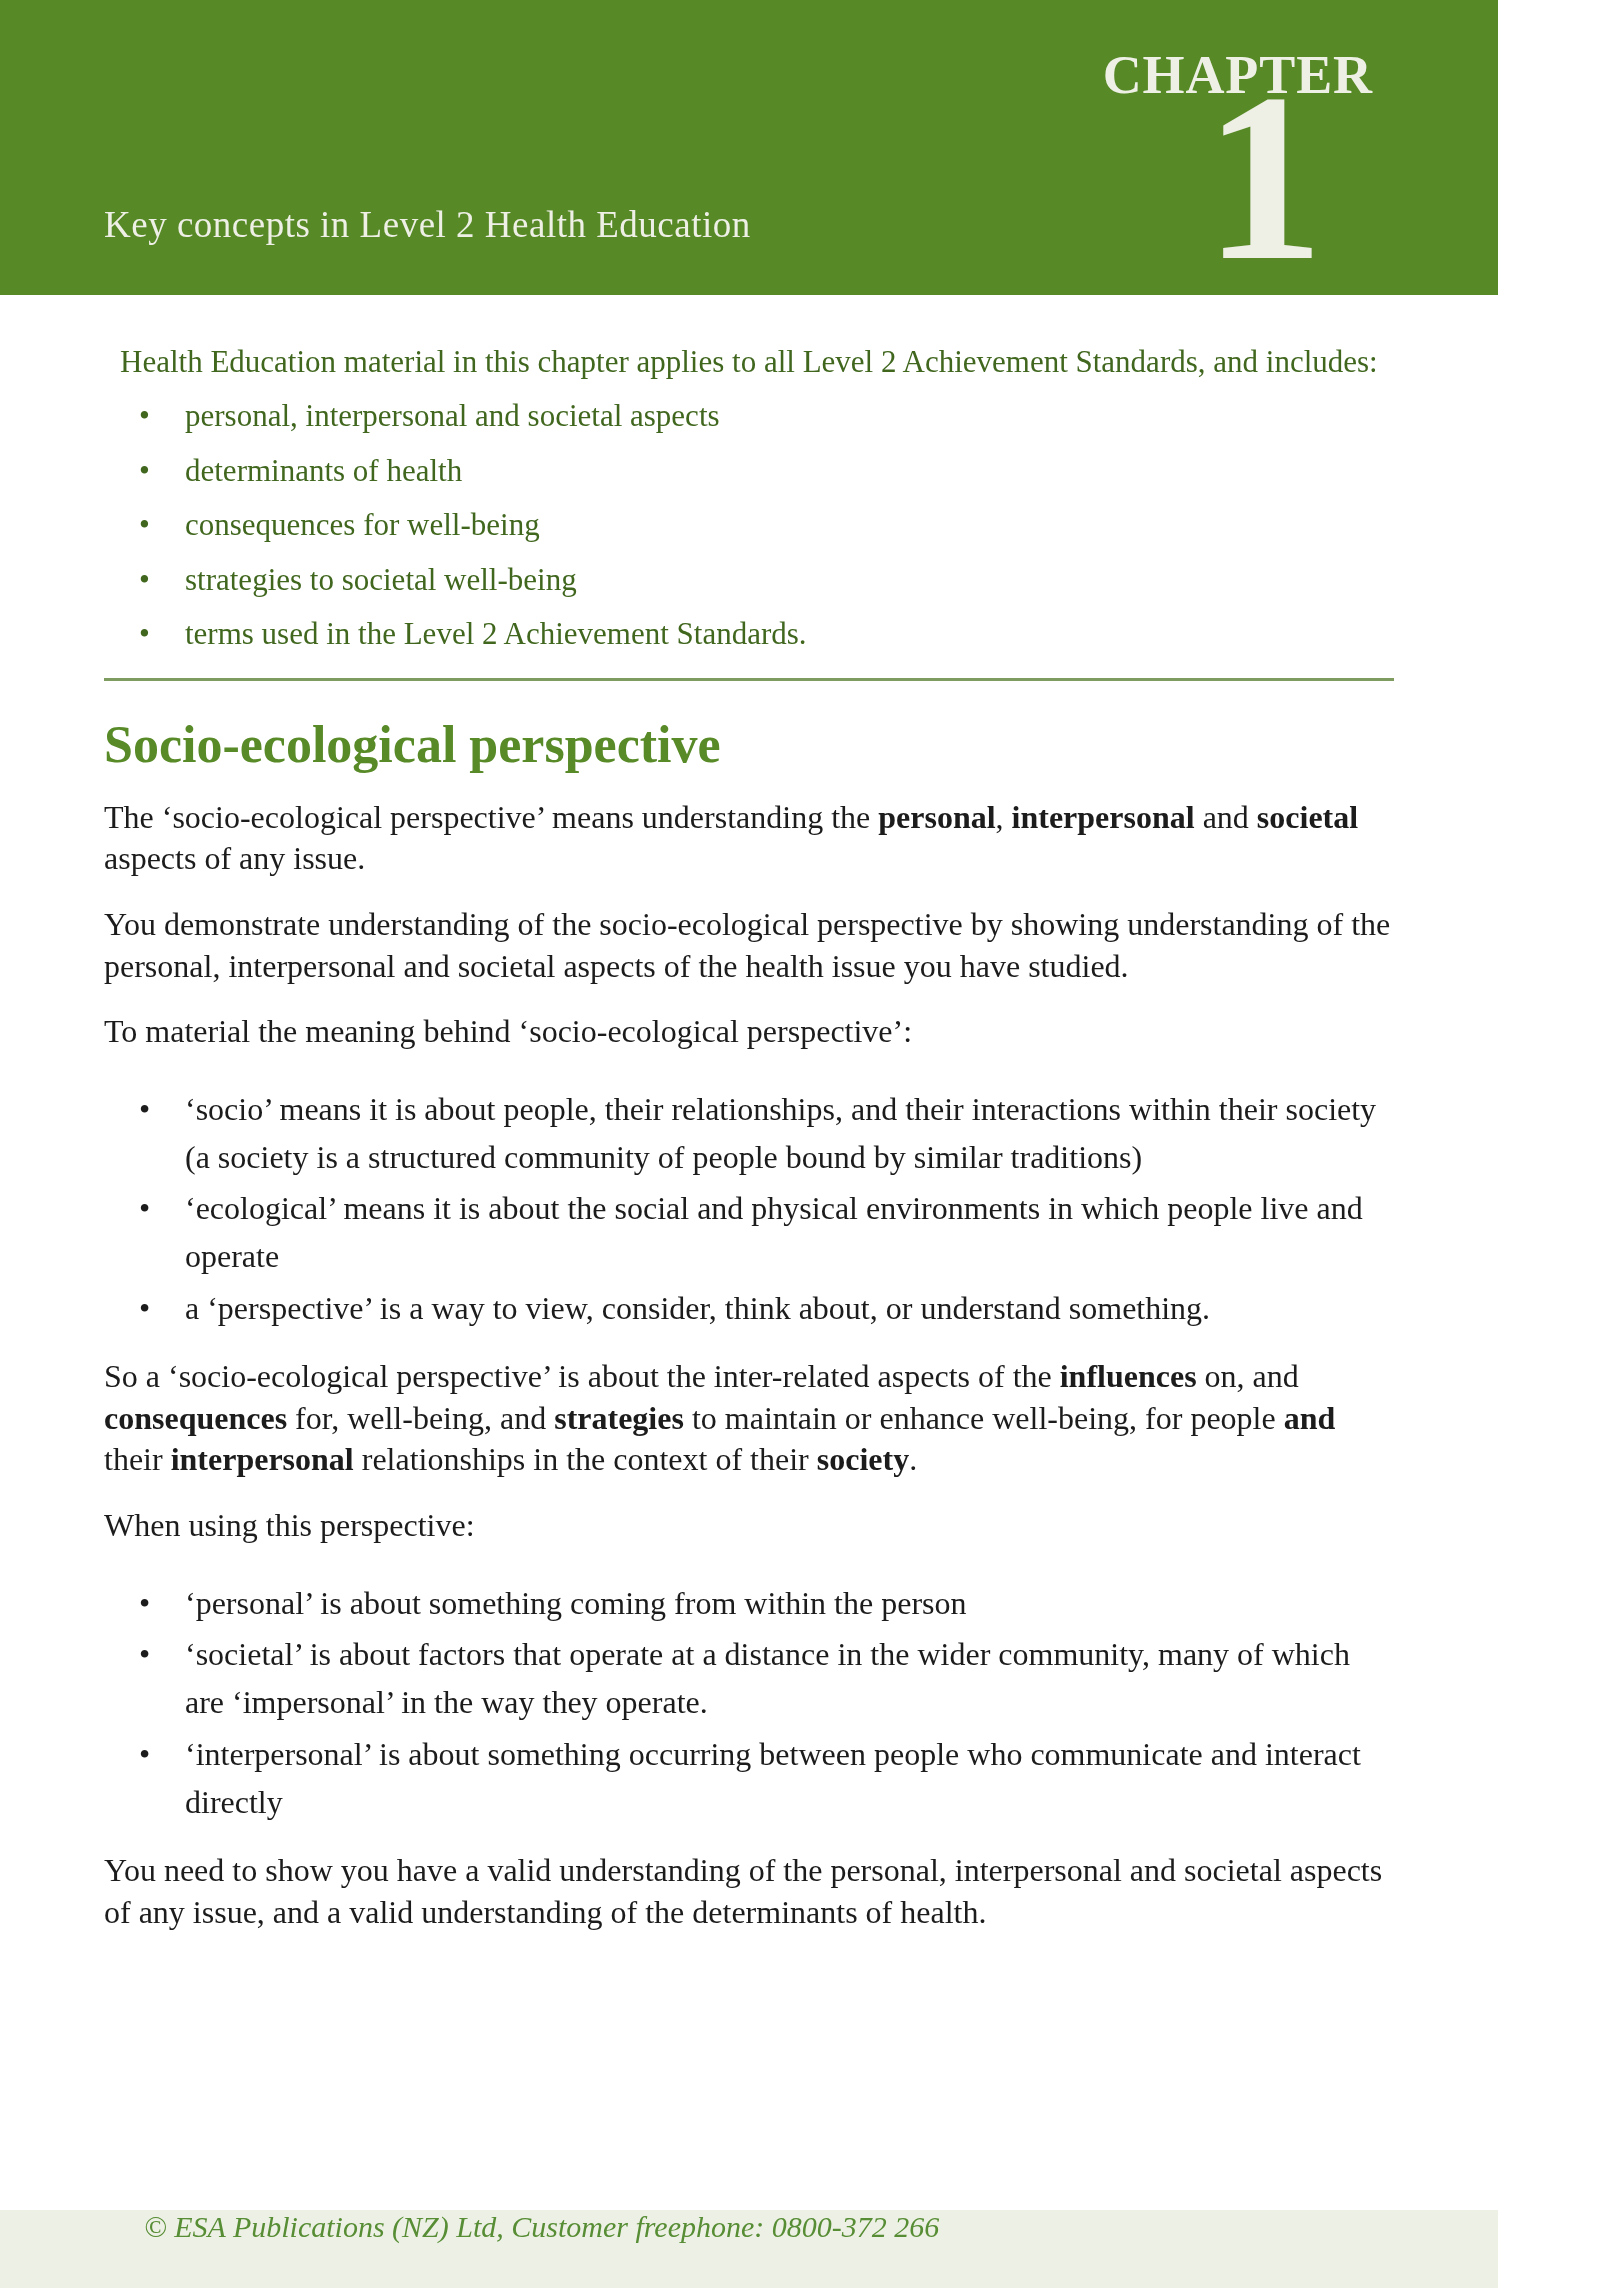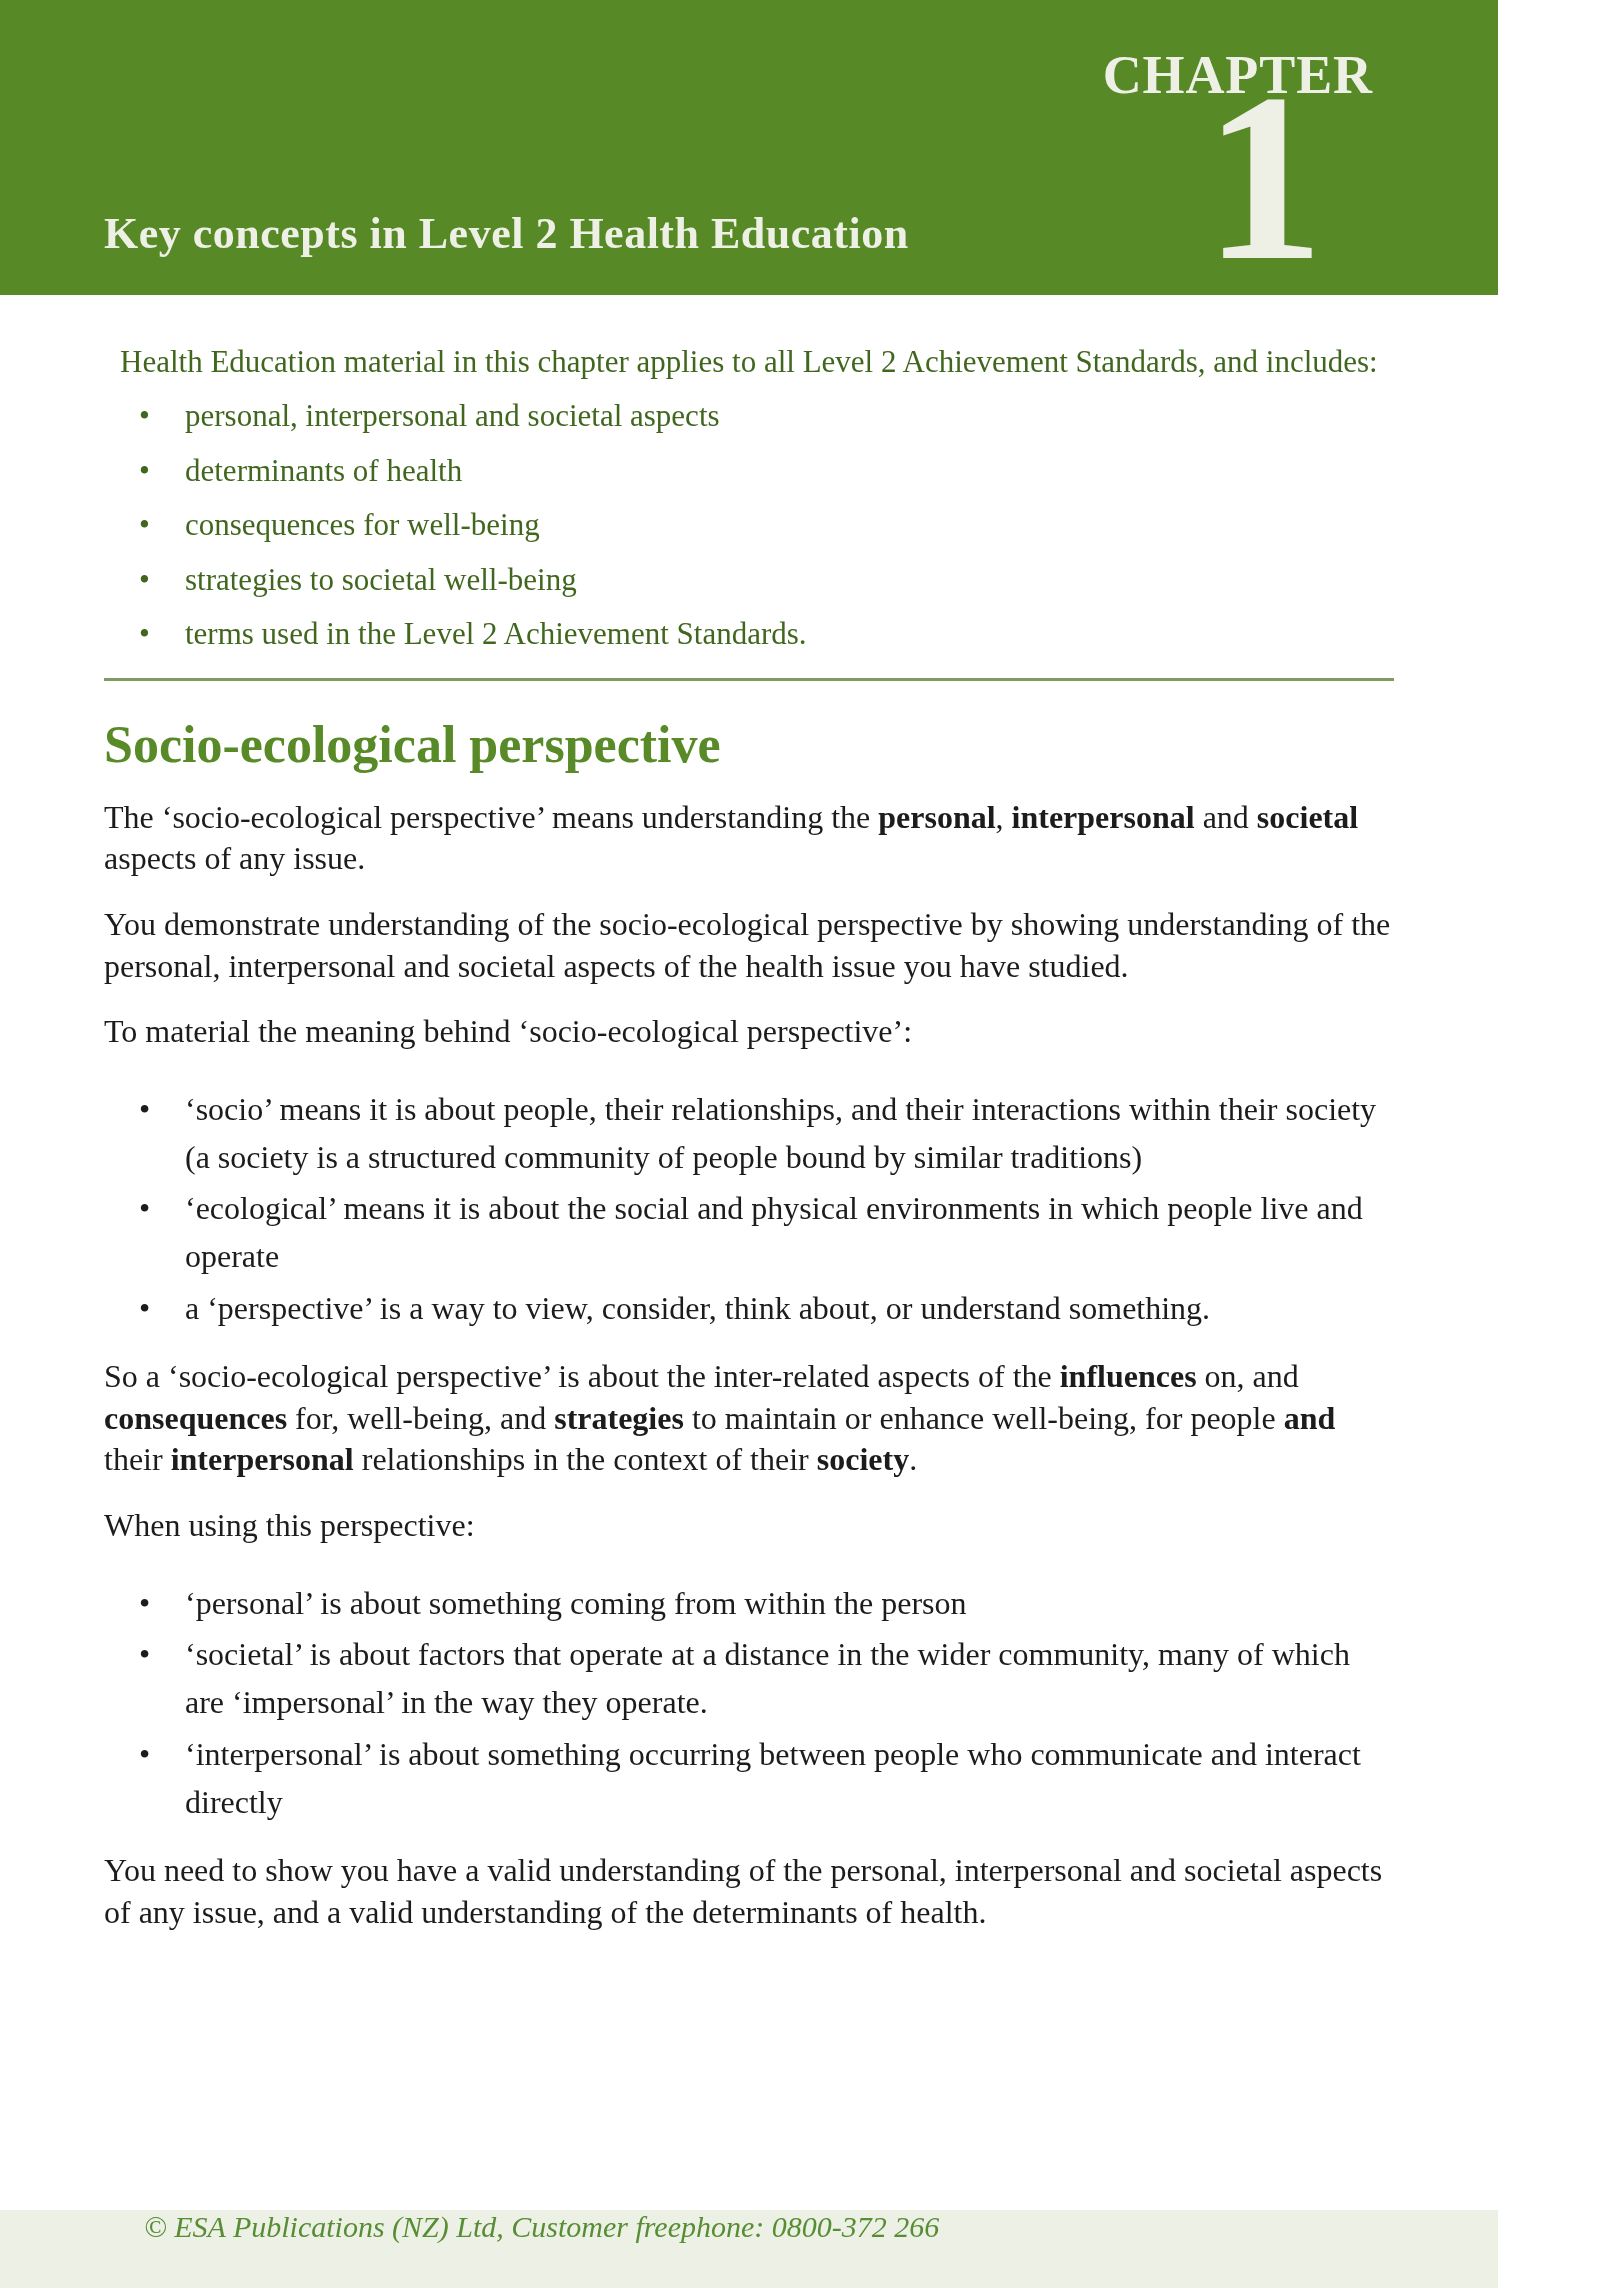--- a/index.html
+++ b/index.html
@@ -27,23 +27,23 @@
   
   .banner {
     position: relative;
     width: 100%;
     height: 295px;
     background: var(--banner_green);
   }
   .banner-title {
     position: absolute;
     left: 104px;
-    bottom: 7px;
-    font-size: 44px;
-    font-weight: bold;
+    bottom: 24px;
+    font-size: 37px;
+    font-weight: normal;
     letter-spacing: 0.5px;
     color: var(--ivory);
     white-space: nowrap;
   }
   .chapter-label {
     position: absolute;
     top: 48px;
     right: 125px;
     font-size: 54px;
     font-weight: bold;

